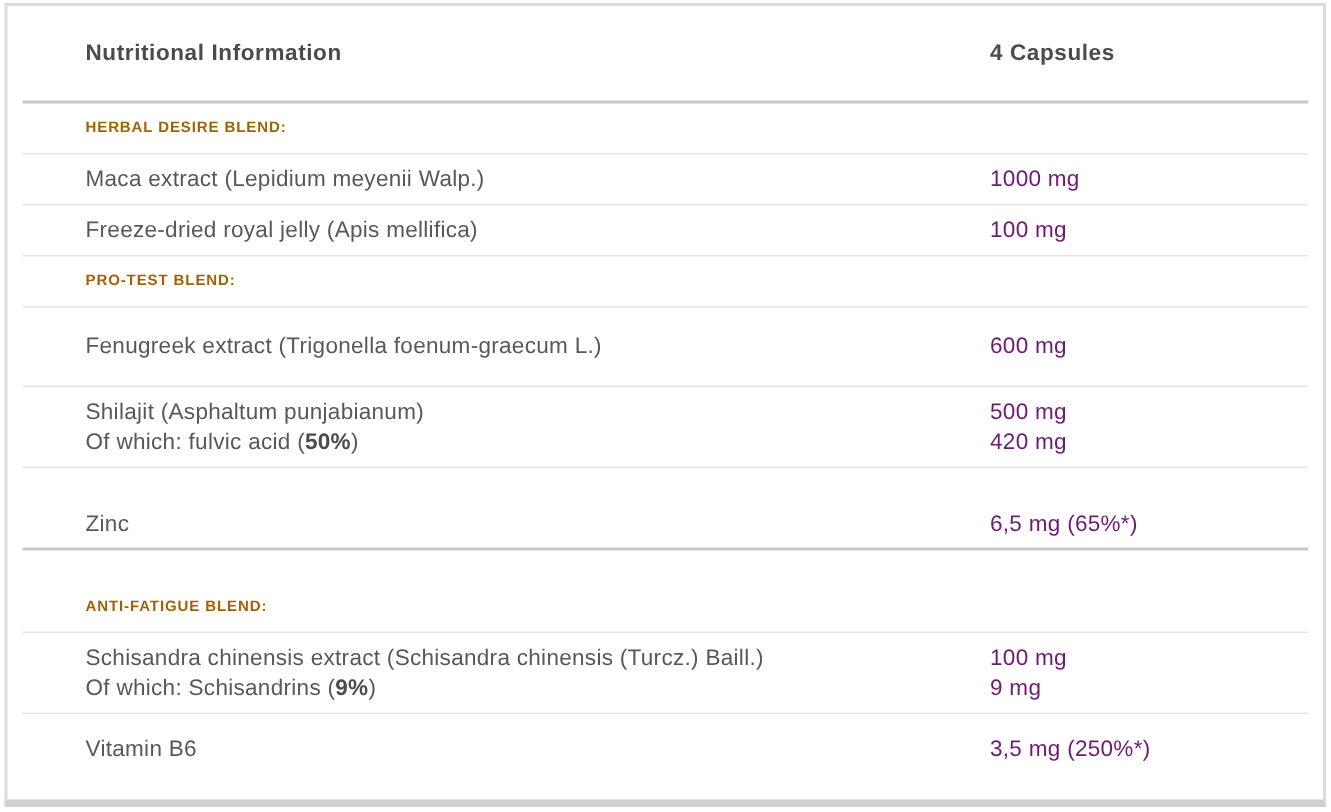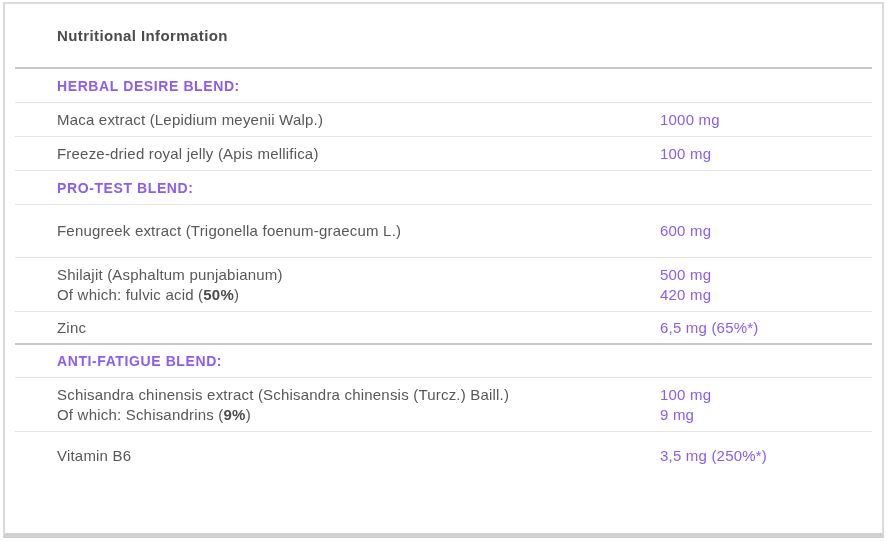--- a/index.html
+++ b/index.html
@@ -4,37 +4,38 @@
 <style>
   html,body{margin:0;padding:0;background:#ffffff;}
   body{width:887px;height:541px;font-family:"Liberation Sans","DejaVu Sans",sans-serif;
        -webkit-font-smoothing:antialiased;}
   .frame{box-sizing:border-box;margin:2px 3px 0 3px;height:536px;background:#fff;
          border:2px solid #dbdbdb;border-bottom:5px solid #d0d0d0;padding:0 10px;}
   .row{box-sizing:border-box;display:flex;flex-direction:column;justify-content:center;}
   .line{display:flex;align-items:center;line-height:20px;}
   .cell-name{box-sizing:border-box;width:645px;padding-left:42px;
              font-size:15px;color:#58585a;letter-spacing:0.2px;}
-  .cell-value{flex:1;font-size:15px;color:#8b5cf6;letter-spacing:0.2px;}
-  .section-title{font-weight:bold;color:#8b5cf6;letter-spacing:0.6px;font-size:14px;}
+  .cell-value{flex:1;font-size:15px;color:#701a75;letter-spacing:0.2px;}
+  .section-title{font-weight:bold;color:#a16207;letter-spacing:0.6px;font-size:10px;}
   .b{font-weight:bold;color:#4b4b4d;}
   .bb{border-bottom:1px solid #e5e5e5;}
   .bb-strong{border-bottom:2px solid #c8c8c8;}
-  .h65{height:65px;} .h34{height:34px;} .h33{height:33px;}
+  .h65{height:65px;} .h34{height:34px;} .h33{height:33px;margin-top:22px;}
   .h53{height:53px;} .h54{height:54px;} .h47{height:47px;}
   .header-row .cell-name,.header-row .cell-value{font-weight:bold;color:#4b4b4d;letter-spacing:0.4px;}
 </style>
 </head>
 <body>
 
 <div class="frame">
 
   <div class="row header-row h65 bb-strong">
     <div class="line">
       <div class="cell-name">Nutritional Information</div>
+      <div class="cell-value">4 Capsules</div>
     </div>
   </div>
 
   <div class="row h34 bb">
     <div class="line">
         <div class="cell-name section-title">HERBAL DESIRE BLEND:</div>
       </div>
   </div>
 
   <div class="row h34 bb">

